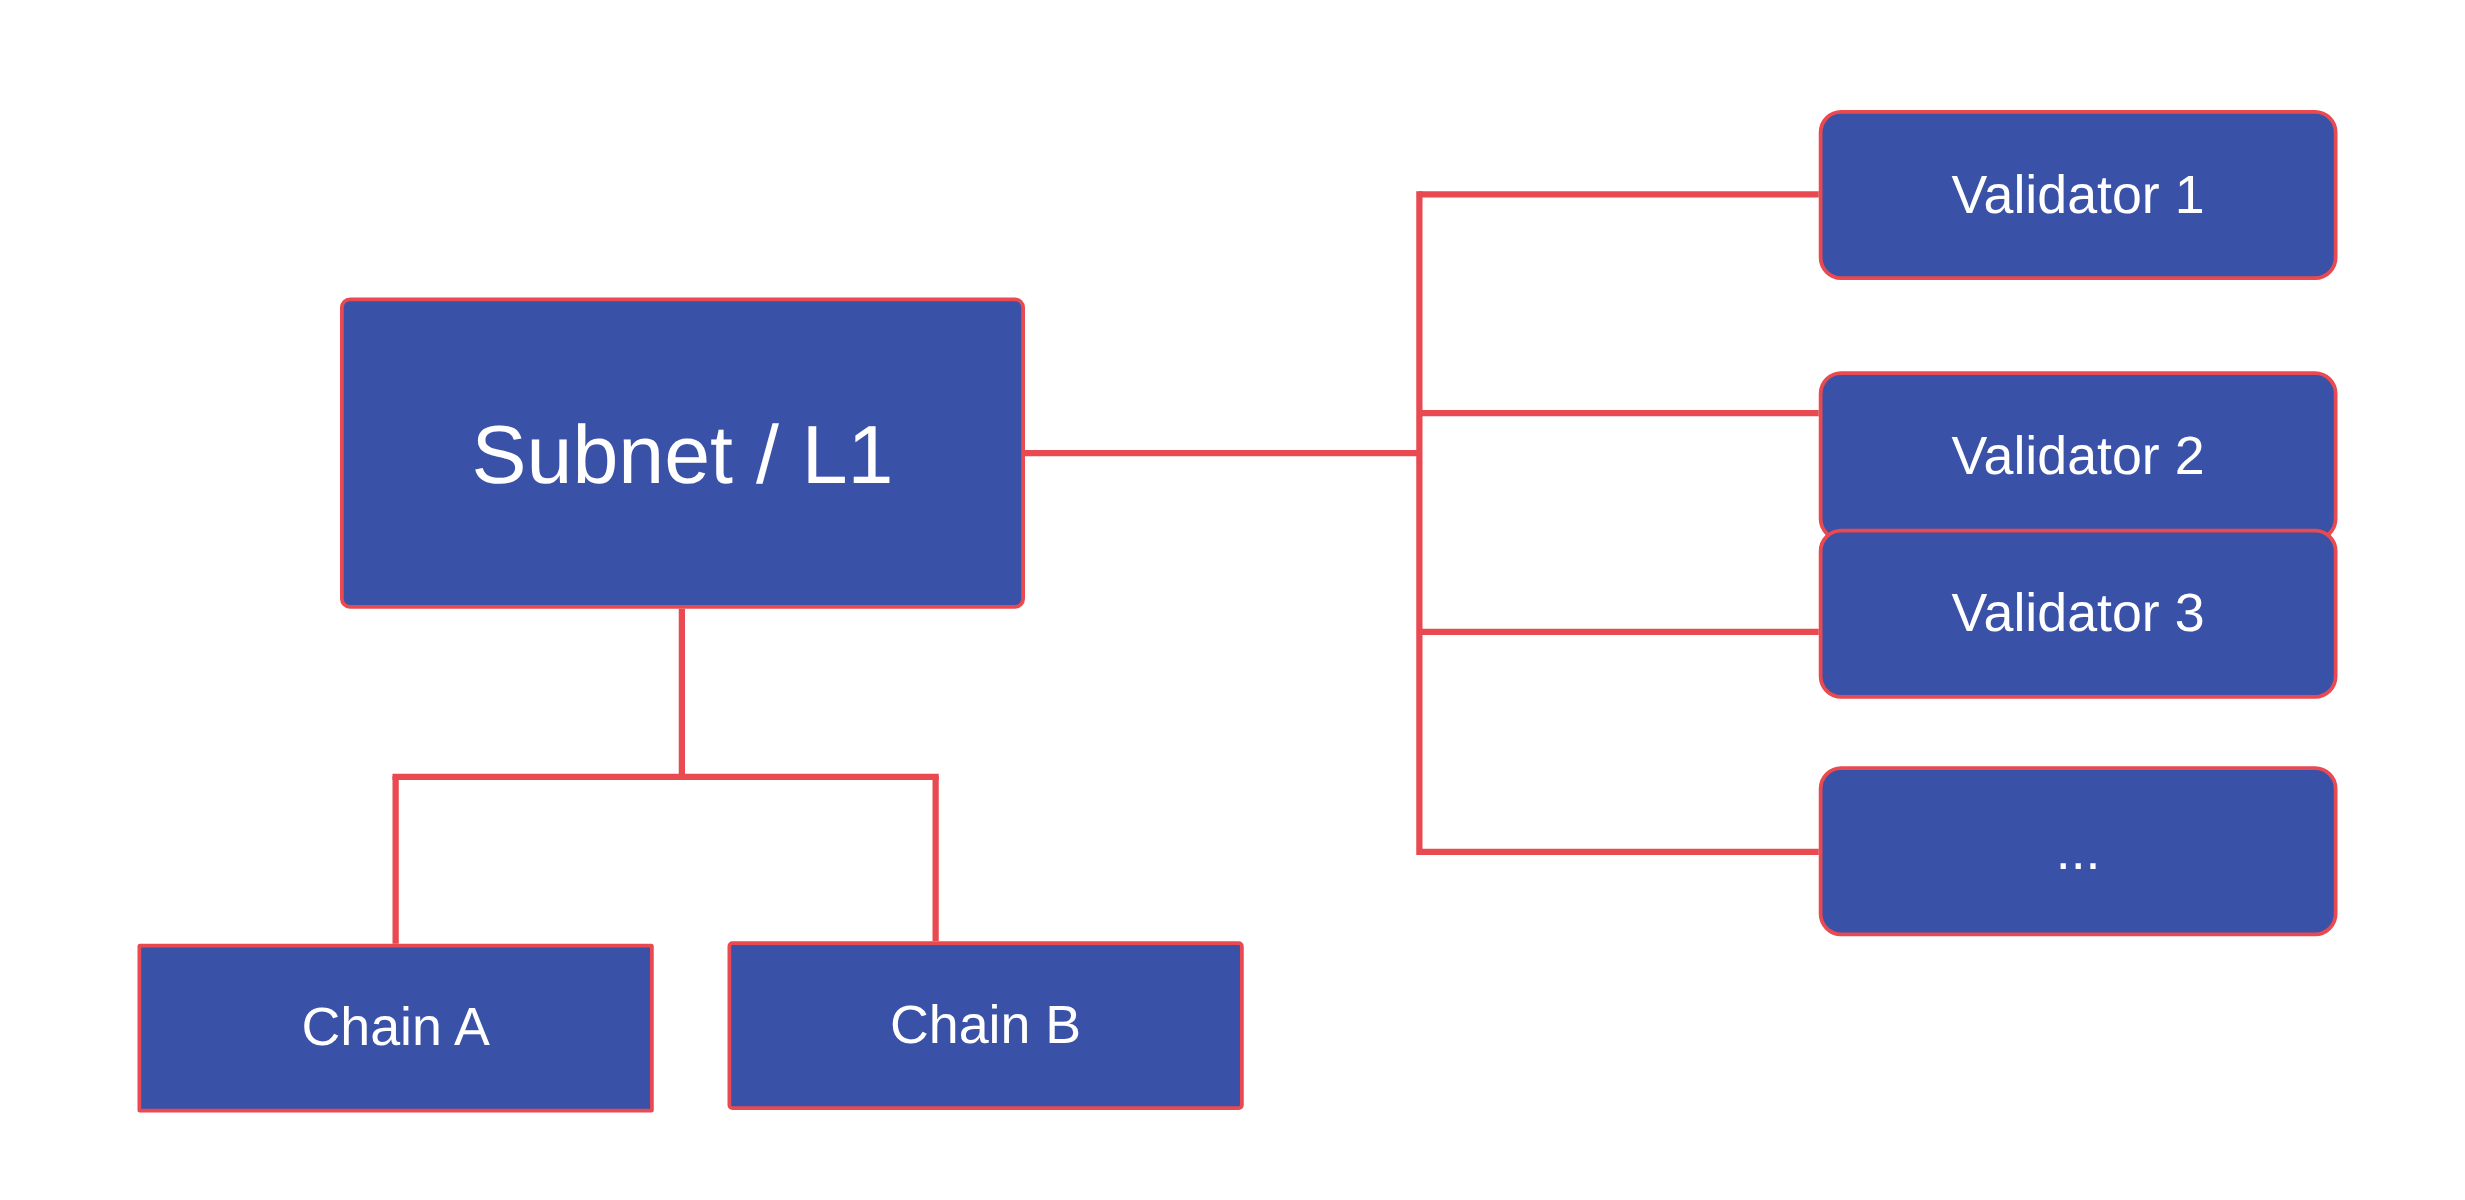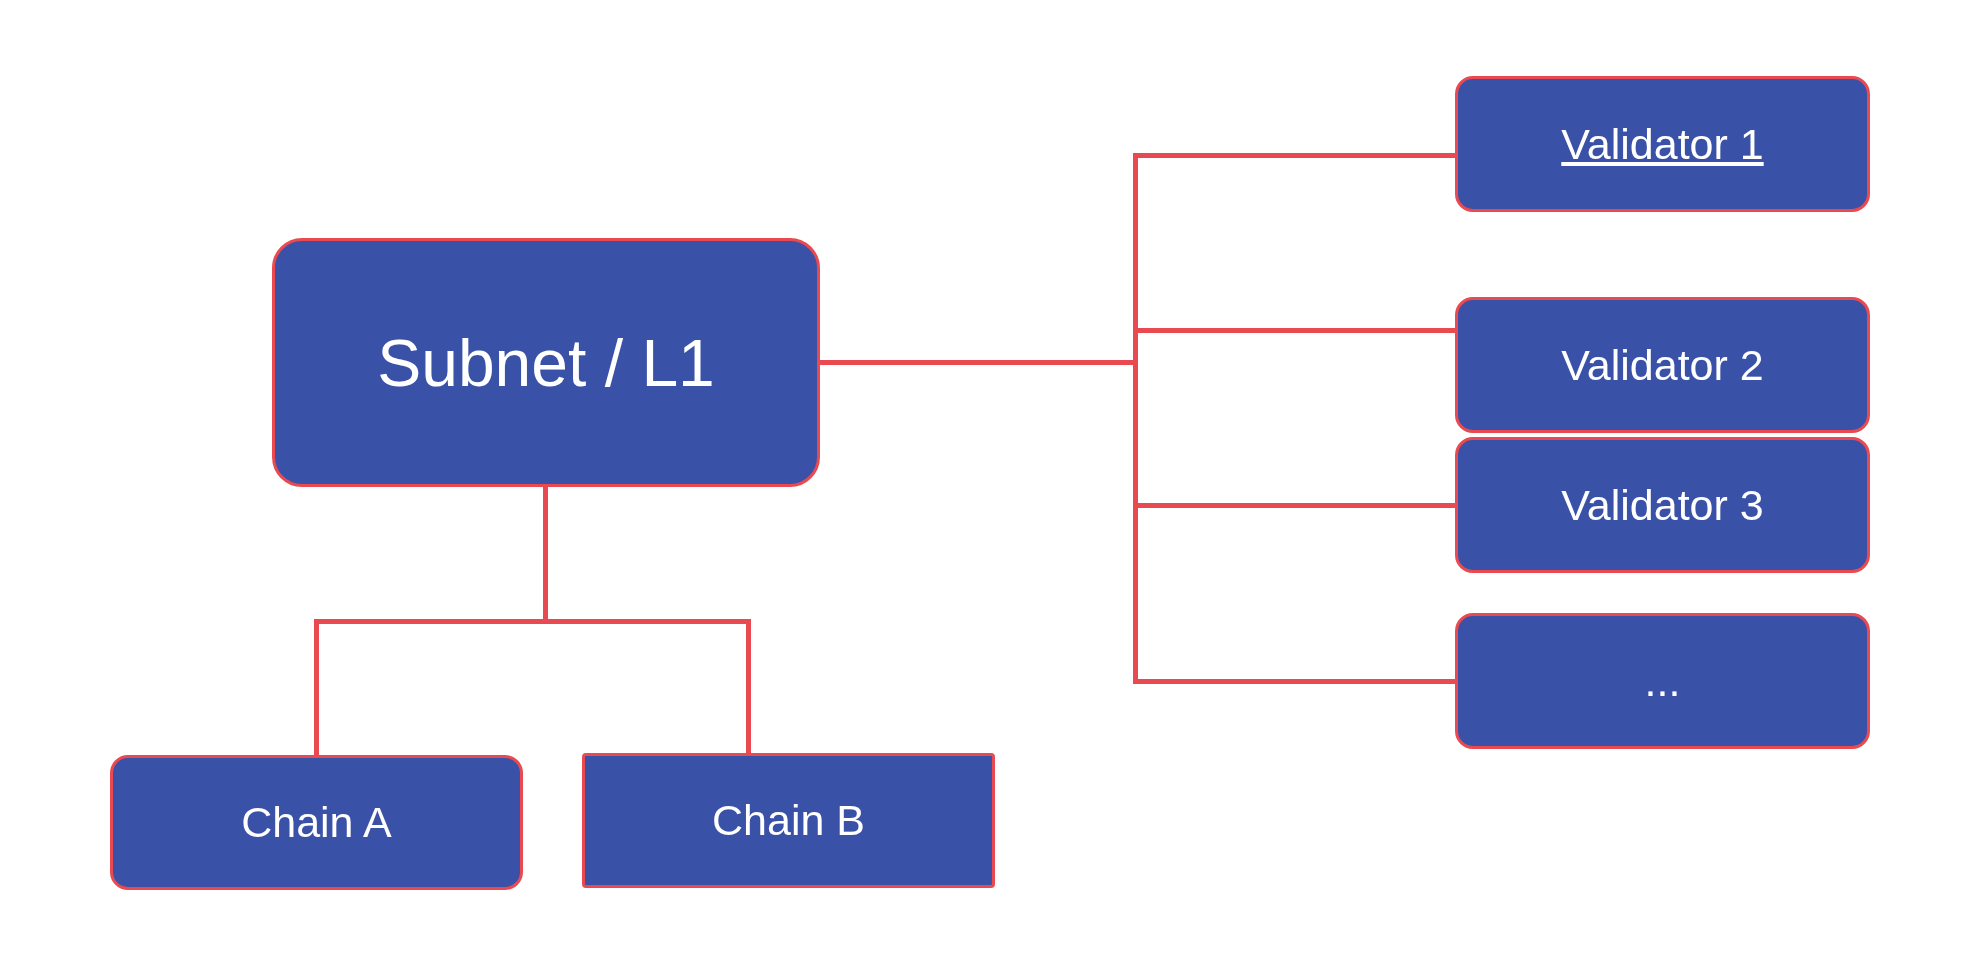--- a/index.html
+++ b/index.html
@@ -29,44 +29,44 @@
     color: var(--node-text);
     display: flex;
     align-items: center;
     justify-content: center;
     text-align: center;
     line-height: 1;
   }
   .node--subnet {
     left: 272px; top: 238px;
     width: 548px; height: 249px;
-    border-radius: 30px;
+    border-radius: 8px;
     font-size: 66px;
   }
   .node--chain-a {
     left: 110px; top: 755px;
     width: 413px; height: 135px;
-    border-radius: 18px;
+    border-radius: 2px;
     font-size: 43px;
   }
   .node--chain-b {
     left: 582px; top: 753px;
     width: 413px; height: 135px;
     border-radius: 4px;
     font-size: 43px;
   }
   .node--validator {
     left: 1455px;
     width: 415px; height: 136px;
     border-radius: 18px;
     font-size: 43px;
   }
-  .node--v1 { top: 76px; text-decoration: underline; }
+  .node--v1 { top: 88px; }
   .node--v2 { top: 263px; margin-top: 34px; }
-  .node--v3 { top: 437px; }
+  .node--v3 { top: 423px; }
   .node--v4 { top: 613px; }
   .line {
     position: absolute;
     background: var(--connector);
   }
   
   .line--subnet-right { left: 820px;  top: 360px; width: 317px; height: 5px; }
   .line--trunk        { left: 1133px; top: 153px; width: 5px;   height: 531px; }
   .line--branch-1     { left: 1135px; top: 153px; width: 320px; height: 5px; }
   .line--branch-2     { left: 1135px; top: 328px; width: 320px; height: 5px; }

